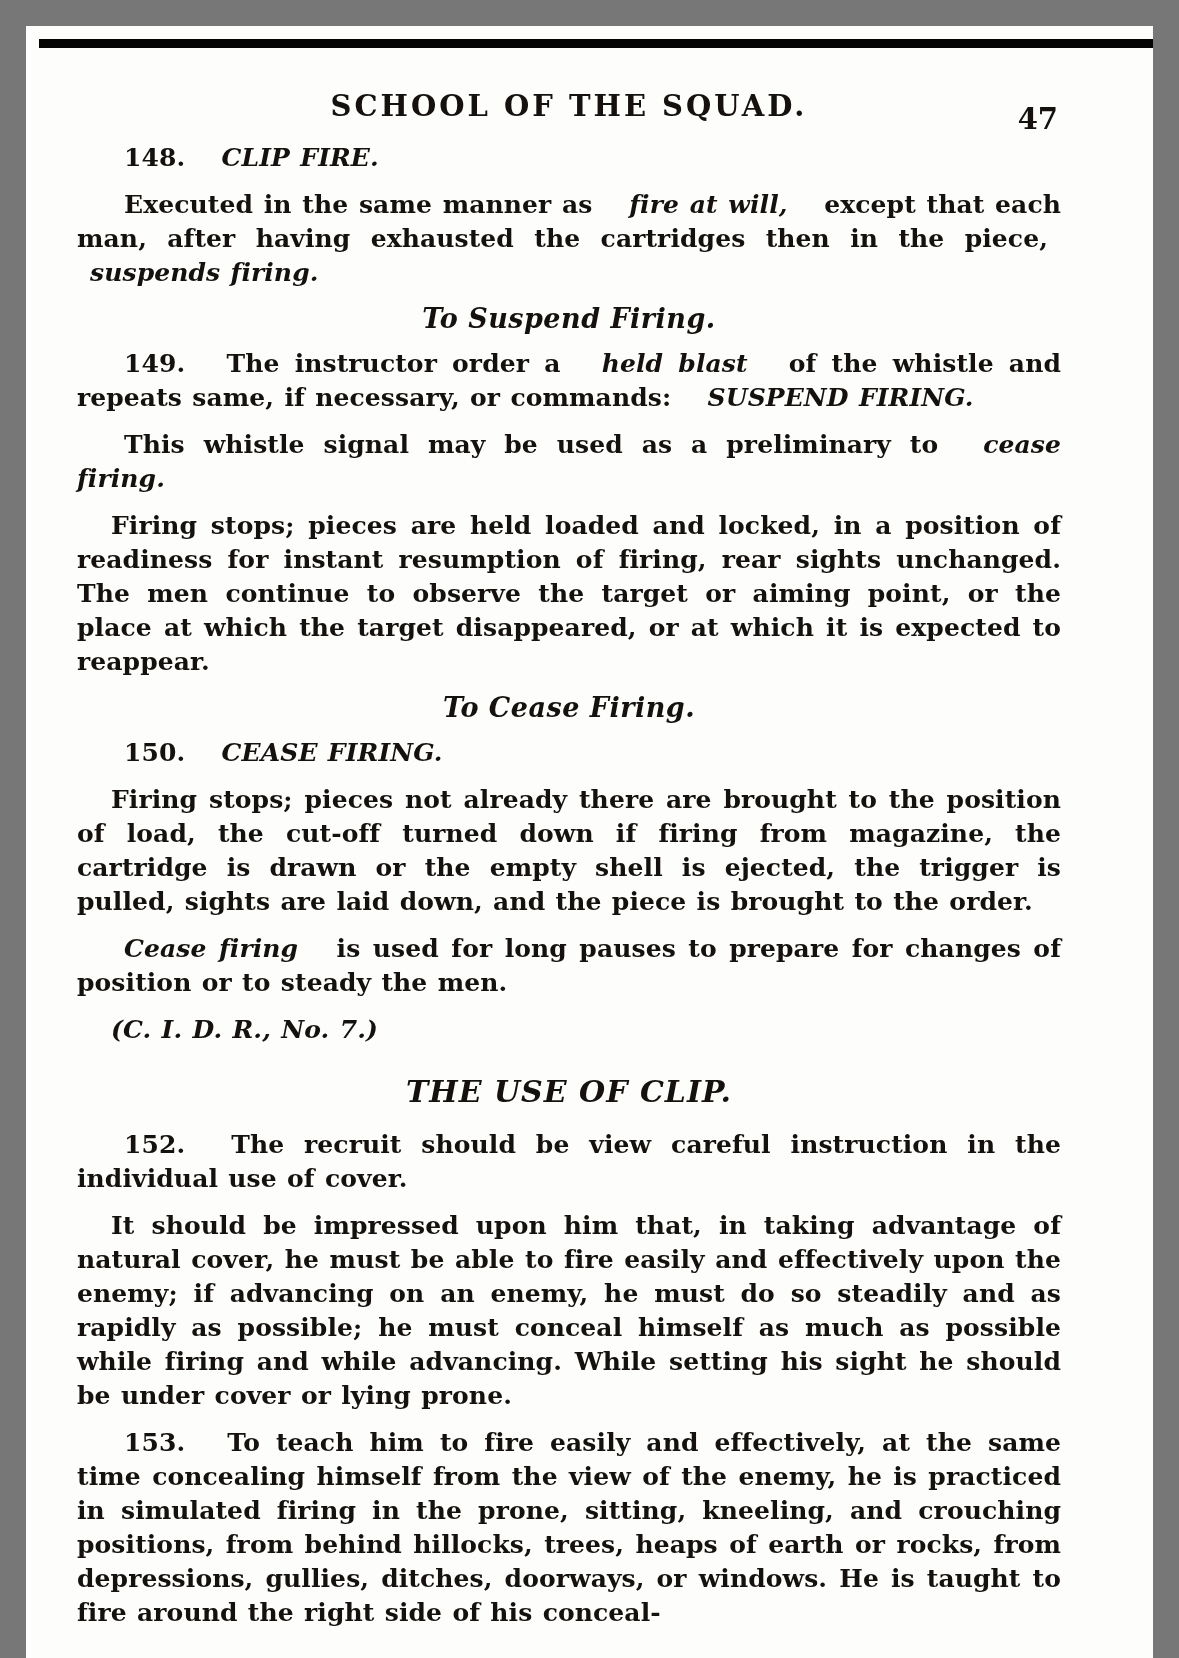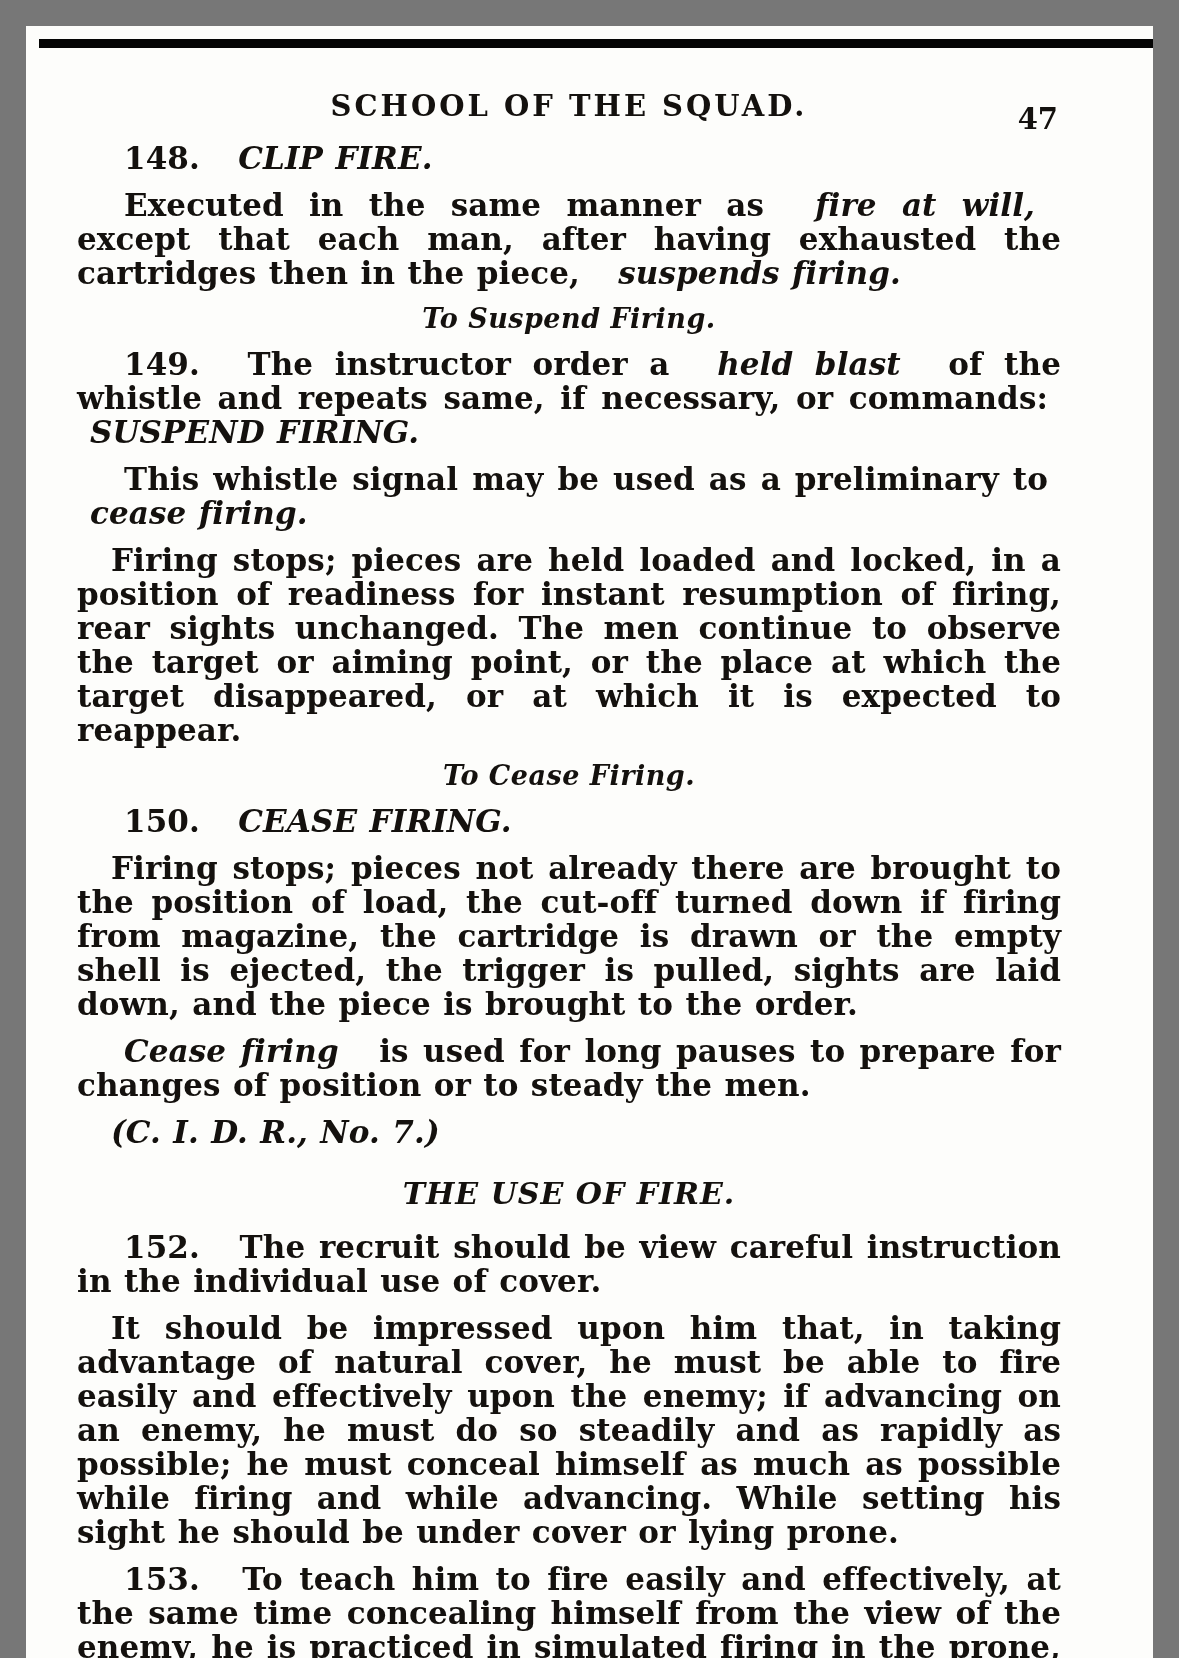--- a/index.html
+++ b/index.html
@@ -42,21 +42,21 @@
   }
   .cover-head {
     text-align:center;
     font-style:italic;
     font-size:30px;
     margin:27px 0 19px;
     letter-spacing:1px;
   }
 
   .para {
-    font-size:31px;
+    font-size:25px;
     line-height:34px;
     text-align:justify;
     text-indent:34px;
     letter-spacing:0.1px;
     word-spacing:1.5px;
   }
   .para.no-just { text-align:left; }
   .it  { font-style:italic; }
   .num { font-style:normal; }
 </style>
@@ -91,21 +91,21 @@
 
   <p class="para no-just"><span class="num">150.</span> <span class="it">CEASE FIRING.</span></p>
 
   <p class="para">Firing stops; pieces not already there are brought to the position of load, the cut-off turned down if firing from magazine, the cartridge is drawn or the empty shell is ejected, the trigger is pulled, sights are laid down, and the piece is brought to the order.</p>
 
   <p class="para"><span class="it">Cease firing</span><span> is used for long pauses to prepare for changes of position or to steady the men.</span></p>
 
   <p class="para no-just it">(C. I. D. R., No. 7.)</p>
 
 
-  <h3 class="cover-head">THE USE OF FIRE.</h3>
+  <h3 class="cover-head">THE USE OF CLIP.</h3>
 
   <p class="para"><span class="num">152.</span><span> The recruit should be view careful instruction in the individual use of cover.</span></p>
 
   <p class="para">It should be impressed upon him that, in taking advantage of natural cover, he must be able to fire easily and effectively upon the enemy; if advancing on an enemy, he must do so steadily and as rapidly as possible; he must conceal himself as much as possible while firing and while advancing.  While setting his sight he should be under cover or lying prone.</p>
 
   <p class="para"><span class="num">153.</span><span> To teach him to fire easily and effectively, at the same time concealing himself from the view of the enemy, he is practiced in simulated firing in the prone, sitting, kneeling, and crouching positions, from behind hillocks, trees, heaps of earth or rocks, from depressions, gullies, ditches, doorways, or windows.  He is taught to fire around the right side of his conceal-</span></p>
 
 </div>
 
 </body></html>

